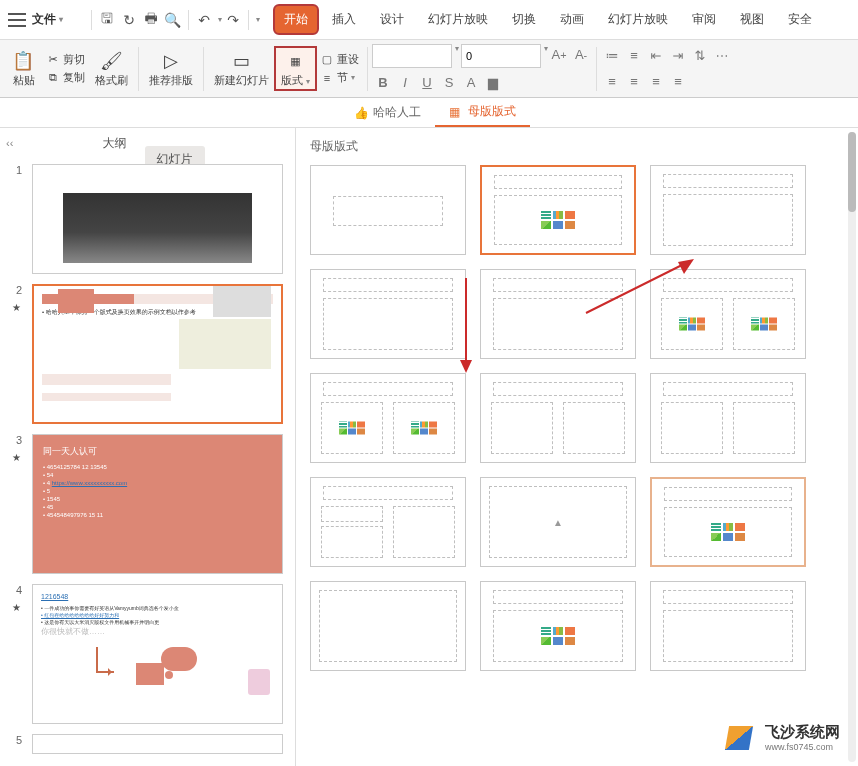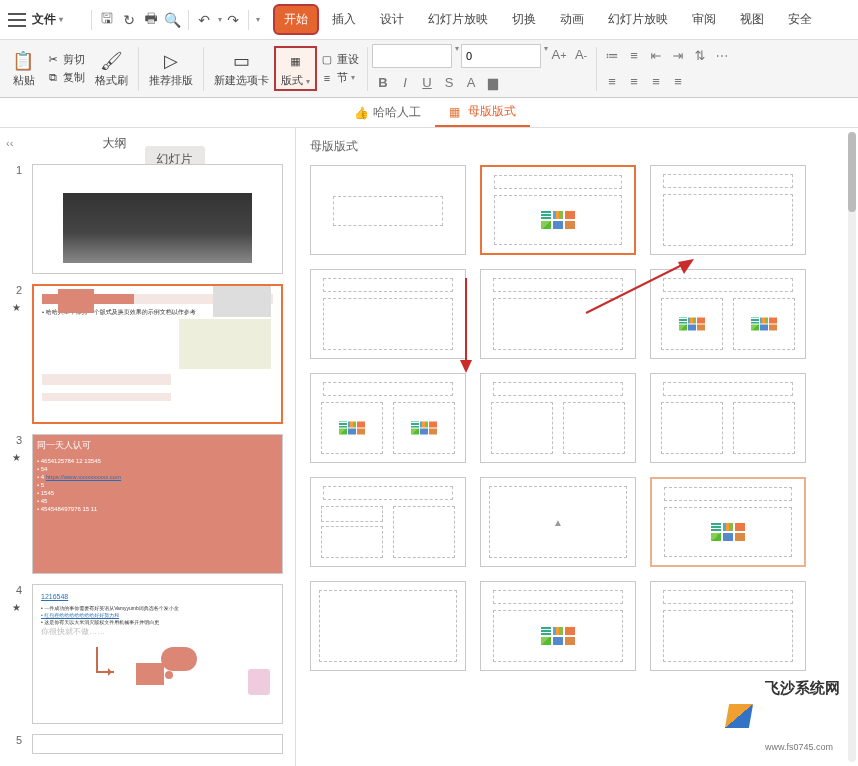--- a/index.html
+++ b/index.html
@@ -66,21 +66,21 @@
     .th1-img { position: absolute; inset: 10px 30px; background: linear-gradient(180deg,#fff 0%,#fff 20%,#333 20%,#444 65%,#888 100%); }
     .th2 { padding: 8px; font-size: 8px; }
     .th2-title { background: linear-gradient(90deg,#dc8775 40%,#f4e6e2 40%); height: 10px; margin-bottom: 4px; }
     .th2-line { font-size: 6px; color: #333; margin: 2px 0; }
     .th2-body { position: relative; }
     .th2-chart { position: absolute; right: 2px; top: 0; width: 40%; height: 50px; background: #eed; }
     .th2-strip { position: absolute; left: 0; top: 55px; width: 56%; height: 38px; background: linear-gradient(180deg,#f4e6e2 30%,#fff 30%,#fff 50%,#f4e6e2 50%,#f4e6e2 70%,#fff 70%); }
     .th2-block { position: absolute; left: 16px; bottom: 6px; width: 36px; height: 24px; background: #dc8775; }
     .th2-img2 { position: absolute; right: 2px; bottom: 2px; width: 58px; height: 36px; background: #ddd; }
     
-    .th3 { background: #dc8775; padding: 4px; color: #fff; font-size: 8px; }
+    .th3 { background: #dc8775; padding: 10px; color: #fff; font-size: 8px; }
     .th3 ul { list-style: none; margin-top: 6px; }
     .th3 li { font-size: 6px; margin: 2px 0; }
     .th3 .link { color: #2b6fb3; text-decoration: underline; }
     
     .th4 { padding: 8px; font-size: 7px; }
     .th4 .link { color: #2b6fb3; text-decoration: underline; }
     .th4-line { font-size: 5px; color: #333; margin: 1px 0; }
     .th4-shapes { position: relative; height: 60px; }
     .th4-arrow { position: absolute; left: 55px; top: 10px; width: 18px; height: 26px; border-left: 2px solid #c96b4a; border-bottom: 2px solid #c96b4a; }
     .th4-arrow::after { content: ''; position: absolute; bottom: -5px; right: -2px; border: 4px solid transparent; border-left-color: #c96b4a; }
@@ -123,21 +123,21 @@
     
     
     .red-arrow { position: absolute; pointer-events: none; }
     .red-arrow svg { overflow: visible; }
     
     
     .watermark { position: absolute; right: 10px; bottom: 10px; display: flex; align-items: center; gap: 14px; background: rgba(255,255,255,0.9); padding: 4px 8px; }
     .watermark-logo { width: 24px; height: 24px; background: linear-gradient(135deg,#f0a030 50%,#3373c7 50%); transform: skewX(-10deg); }
     .watermark-text { display: flex; flex-direction: column; }
     .watermark-text .big { font-size: 15px; font-weight: bold; color: #333; }
-    .watermark-text .small { font-size: 9px; color: #777; margin-top: 44px; }
+    .watermark-text .small { font-size: 9px; color: #777; }
   </style>
 </head>
 <body>
 
 <div class="top-menubar">
   <div class="hamburger">
       <span></span>
       <span></span>
       <span></span>
     </div>
@@ -196,21 +196,21 @@
   <div class="ribbon-group">
     <div class="ribbon-btn-lg">
       <span class="ico">▷</span>
       <span>推荐排版</span>
     </div>
   </div>
   <div class="ribbon-sep"></div>
   <div class="ribbon-group">
     <div class="ribbon-btn-lg">
       <span class="ico">▭</span>
-      <span>新建选项卡</span>
+      <span>新建幻灯片</span>
     </div>
     <div class="layout-btn highlighted">
       <span class="ico">▦</span>
       <span><span>版式</span><span class="chevron-down">▾</span></span>
     </div>
     <div class="ribbon-stack">
       <div class="ribbon-btn-sm">
           <span class="ico-sm">▢</span>
           <span>重设</span>
         </div>

